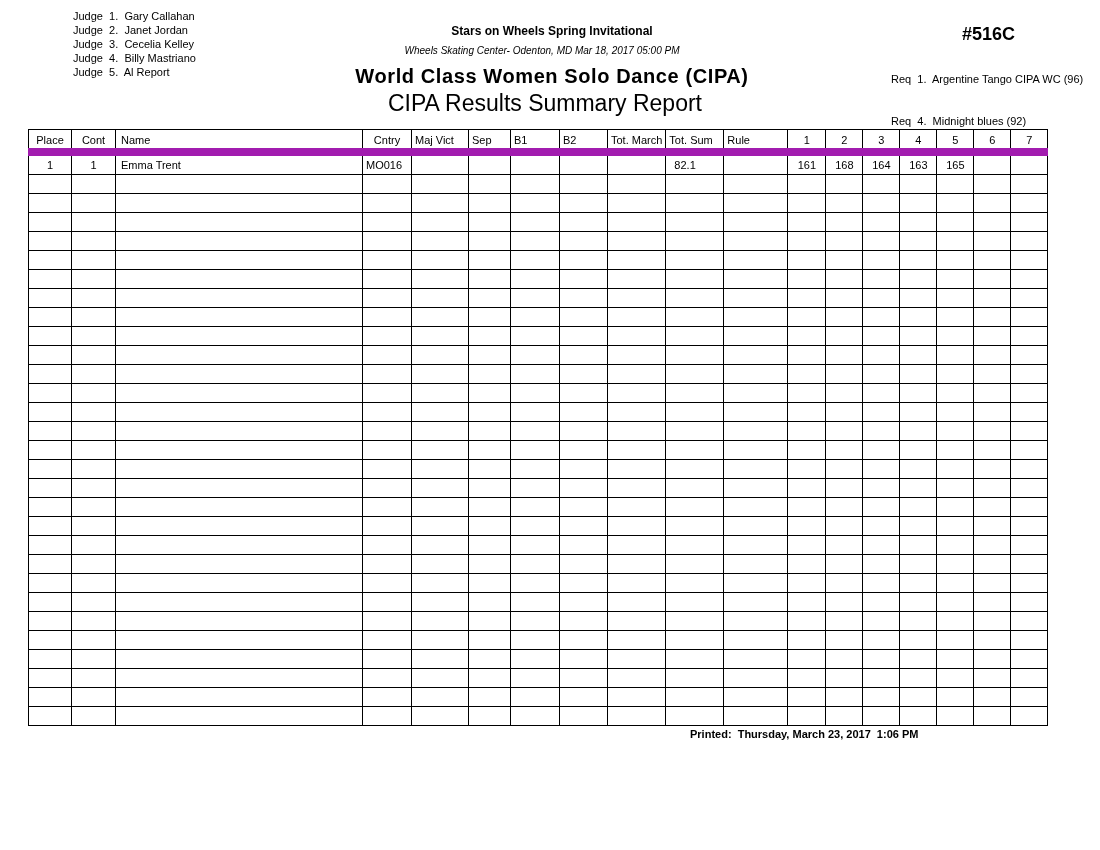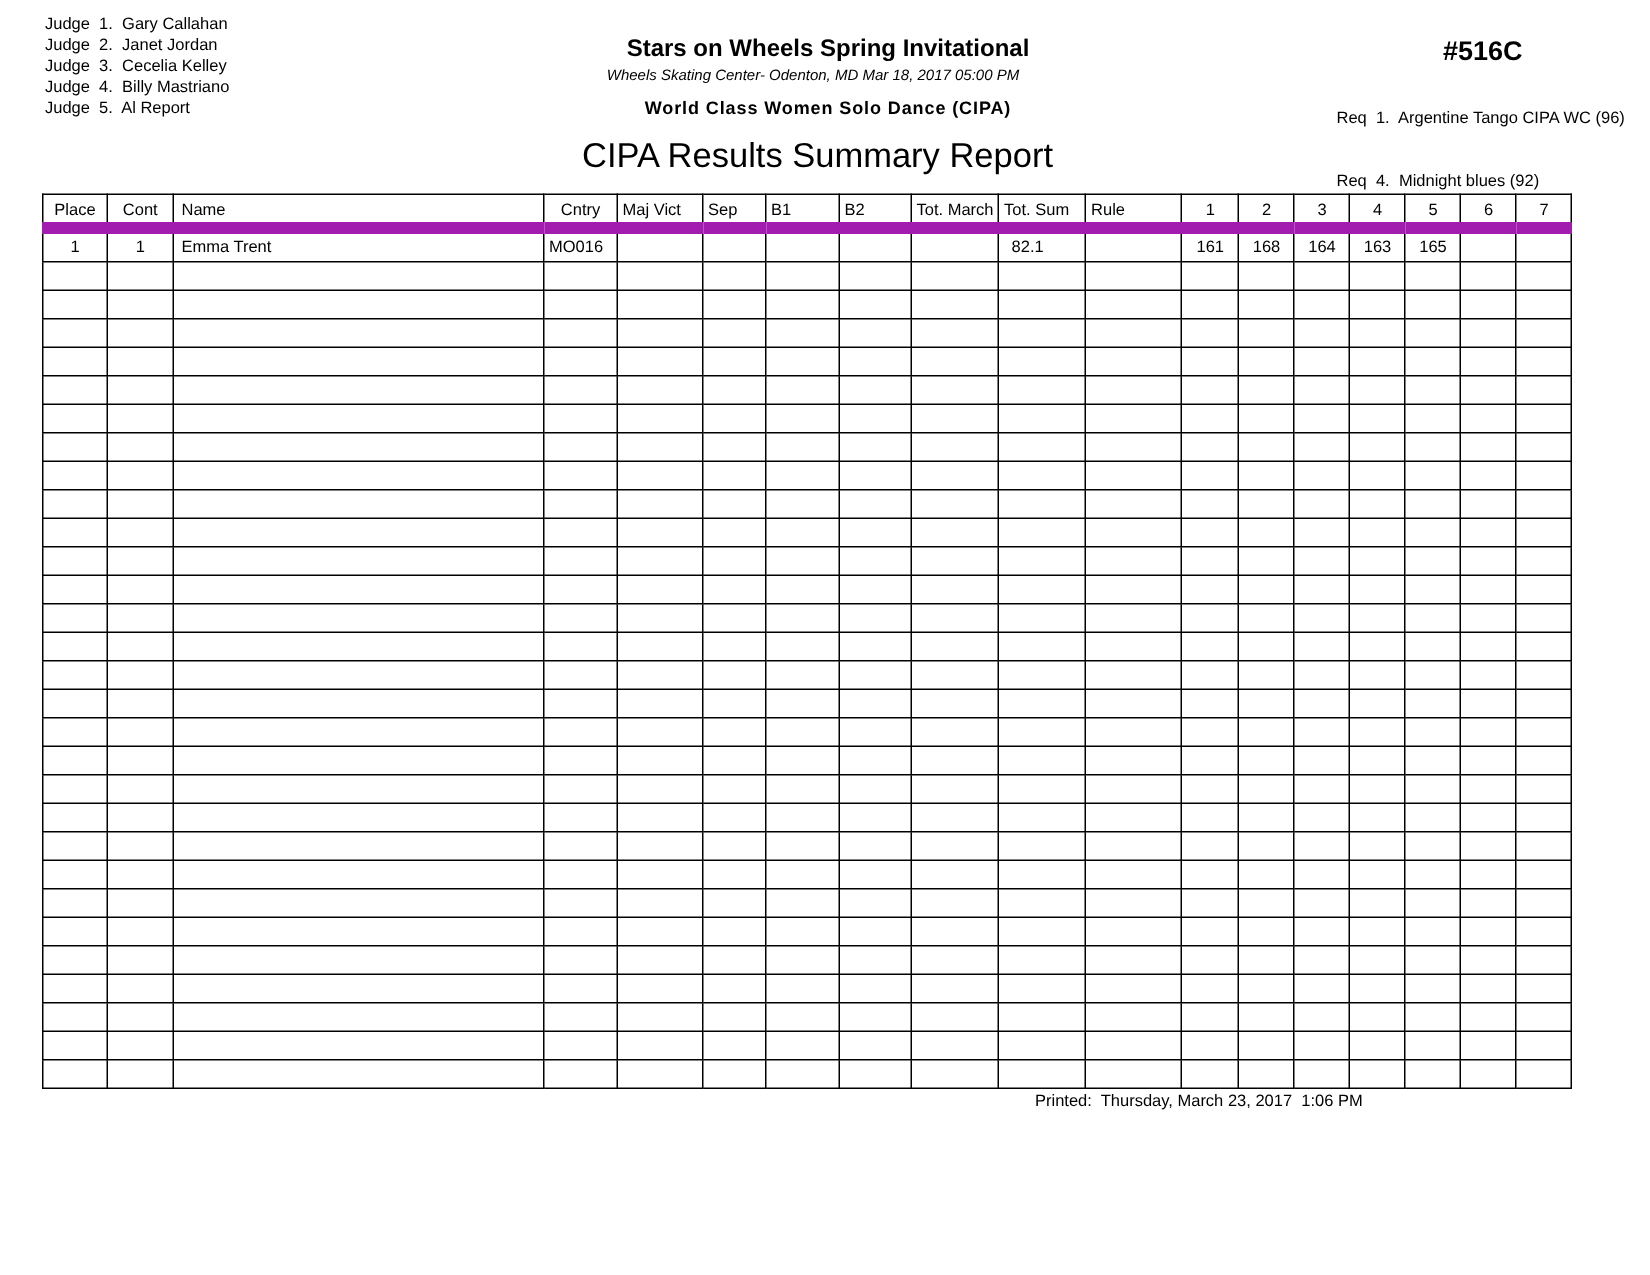--- a/index.html
+++ b/index.html
@@ -1,36 +1,36 @@
 <!DOCTYPE html>
 <html><head>
   <meta charset="utf-8">
   <style>
     html, body { margin:0; padding:0; background:#ffffff; }
     body { width:1100px; height:850px; position:relative; overflow:hidden;
            font-family:"Liberation Sans", sans-serif; color:#000; }
     .judges { position:absolute; left:30px; top:9px; font-size:11px; line-height:14px; }
-    .judges .row { white-space:pre; }
+    .judges .row { white-space:pre;margin-left:43px; }
     .hdr { position:absolute; left:0; width:1100px; text-align:center; white-space:nowrap; }
-    .t1 { top:24px; left:152px; width:800px; font-size:16px; font-weight:bold; }
+    .t1 { top:24px; left:152px; width:800px; font-size:12px; font-weight:bold; }
     .t2 { top:45px; left:142px; width:800px; font-size:10px;font-style:italic; }
-    .t3 { top:65px; left:152px; width:800px; font-size:12px; font-weight:bold; letter-spacing:0.6px; }
+    .t3 { top:65px; left:152px; width:800px; font-size:20px; font-weight:bold; letter-spacing:0.6px; }
     .t4 { top:90px; left:145px; width:800px; font-size:23px; }
     .eventno { position:absolute; left:962px; top:24px; font-size:18px; font-weight:bold; }
     .reqs { position:absolute; left:891px; top:44px; font-size:11px; line-height:14px; white-space:pre; }
     table.grid { position:absolute; left:28px; top:129px; border-collapse:collapse; table-layout:fixed;
                  font-size:11px; }
     table.grid td, table.grid th { border:1px solid #000; padding:0 3px; height:18px; overflow:hidden;
                  white-space:nowrap; font-weight:normal; }
     table.grid thead th { border-bottom:8px solid #a21caf; text-align:left; padding-top:2px; height:16px; }
     table.grid thead th.c { text-align:center; }
     table.grid td.c { text-align:center; }
     table.grid td.n { text-align:left; padding-left:5px; }
     table.grid td.sum { text-align:left; padding-left:8px; }
-    .printed { position:absolute; left:690px; top:728px; font-size:11px; white-space:pre; }
+    .printed { position:absolute; left:690px; top:728px; font-size:11px; white-space:pre;font-weight:bold; }
   </style>
 </head>
 <body>
 
 <div class="judges">
   <div class="row"><span>Judge  1.</span>  <span>Gary Callahan</span></div>
   <div class="row"><span>Judge  2.</span>  <span>Janet Jordan</span></div>
   <div class="row"><span>Judge  3.</span>  <span>Cecelia Kelley</span></div>
   <div class="row"><span>Judge  4.</span>  <span>Billy Mastriano</span></div>
   <div class="row"><span>Judge  5.</span>  <span>Al Report</span></div>

